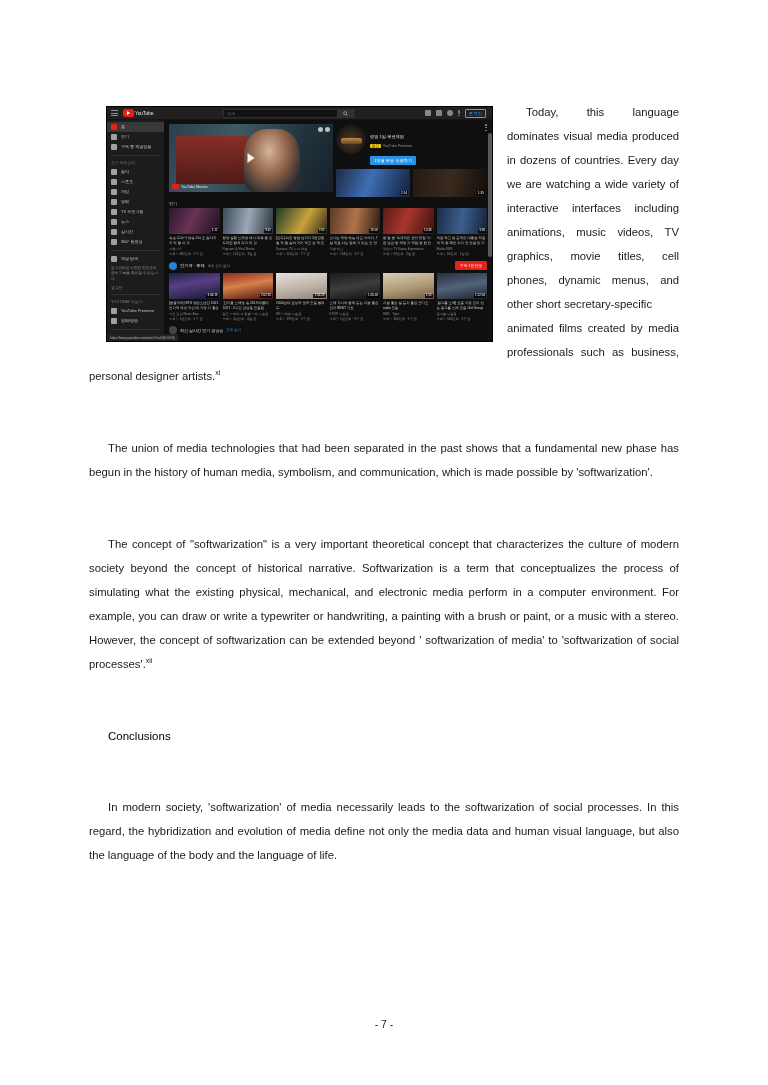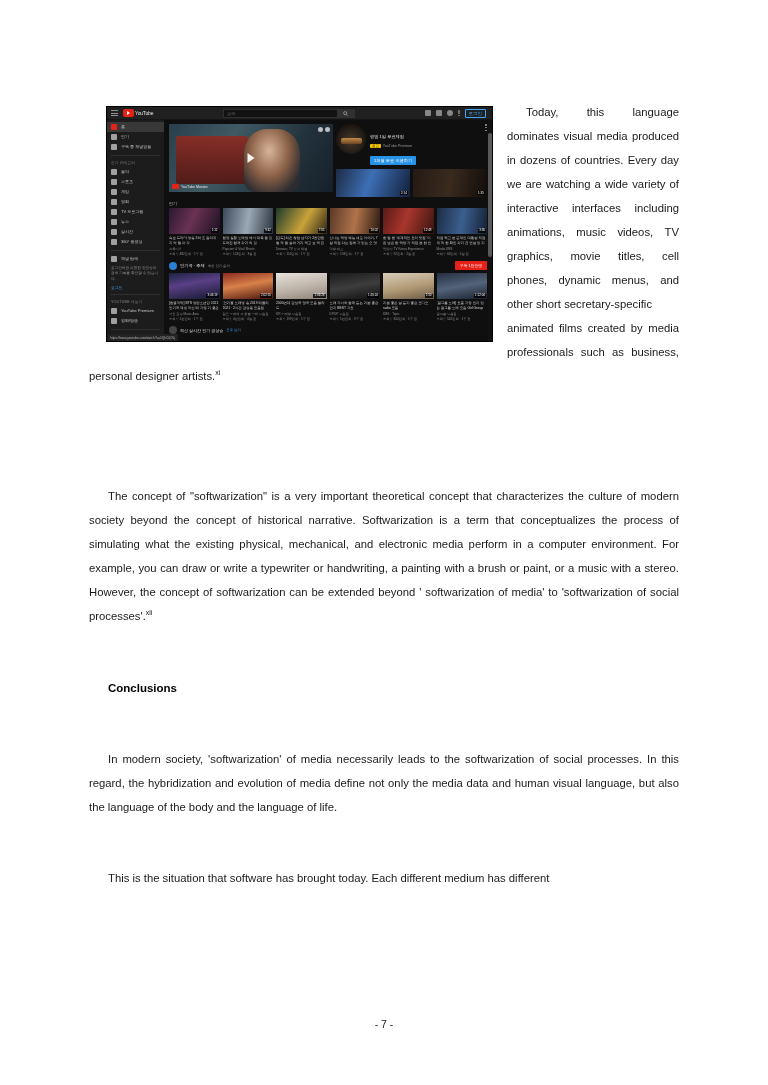--- a/index.html
+++ b/index.html
@@ -275,21 +275,21 @@
     line-height: 24px;
     text-align: justify;
     color: #1a1a1a;
   }
   p.para.indent { text-indent: 19px; }
   .gap-lg { height: 48px; }
   .gap-md { height: 47px; }
 
   .heading {
     font-size: 11.5px;
-    font-weight: bold;
+    font-weight: normal;
     color: #000;
     text-indent: 19px;
     margin: 0;
     line-height: 24px;
   }
 
   sup.note { font-size: 7px; vertical-align: super; line-height: 0; }
 
   .page-number {
     position: absolute;
@@ -590,33 +590,33 @@
         <div class="yt-status">https://www.youtube.com/watch?v=0QhC0O5j</div>
       </div>
 
     </div>
 
     <p class="para indent">Today, this language dominates visual media produced in dozens of countries. Every day we are watching a wide variety of interactive interfaces including animations, music videos, TV graphics, movie titles, cell phones, dynamic menus, and other short secretary-specific</p>
     <p class="para"><span>animated films created by media professionals such as business, personal designer artists.</span><sup class="note">xi</sup></p>
 
     <div class="gap-lg"></div>
 
+    <p class="para indent">The union of media technologies that had been separated in the past shows that a fundamental new phase has begun in the history of human media, symbolism, and communication, which is made possible by 'softwarization'.</p>
 
     <div class="gap-lg"></div>
 
     <p class="para indent"><span>The concept of "softwarization" is a very important theoretical concept that characterizes the culture of modern society beyond the concept of historical narrative. Softwarization is a term that conceptualizes the process of simulating what the existing physical, mechanical, and electronic media perform in a computer environment. For example, you can draw or write a typewriter or handwriting, a painting with a brush or paint, or a music with a stereo. However, the concept of softwarization can be extended beyond ' softwarization of media' to 'softwarization of social processes'.</span><sup class="note">xii</sup></p>
 
     <div class="gap-lg"></div>
 
     <p class="heading">Conclusions</p>
 
     <div class="gap-md"></div>
 
     <p class="para indent">In modern society, 'softwarization' of media necessarily leads to the softwarization of social processes. In this regard, the hybridization and evolution of media define not only the media data and human visual language, but also the language of the body and the language of life.</p>
 
     <div class="gap-md"></div>
 
-    <p class="para indent">This is the situation that software has brought today. Each different medium has different</p>
 
   </div>
 
   <div class="page-number">- 7 -</div>
 </div>
 
 </body></html>

